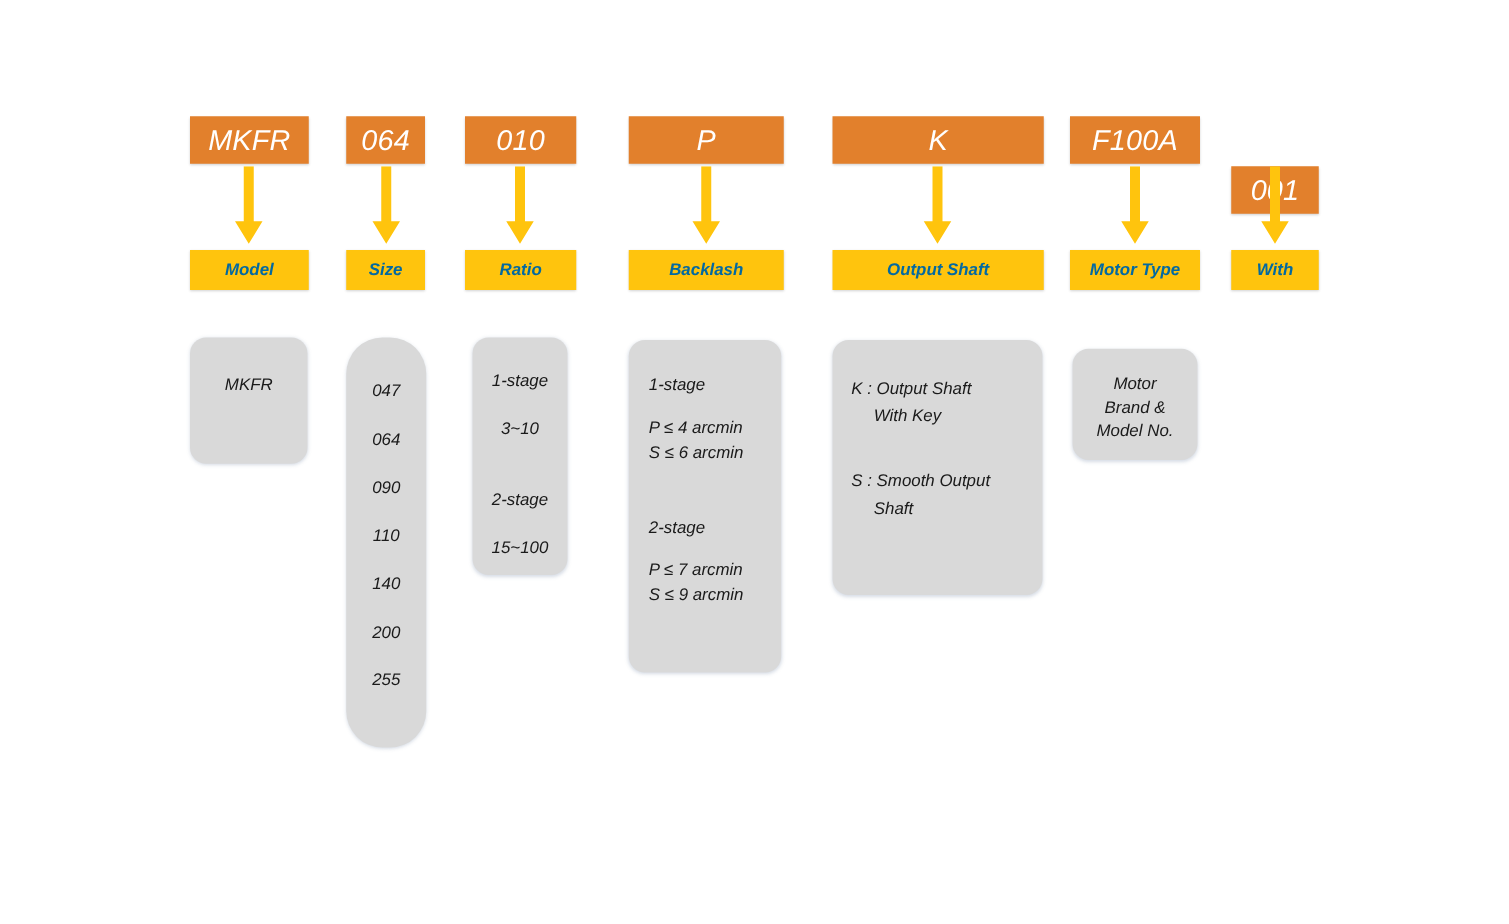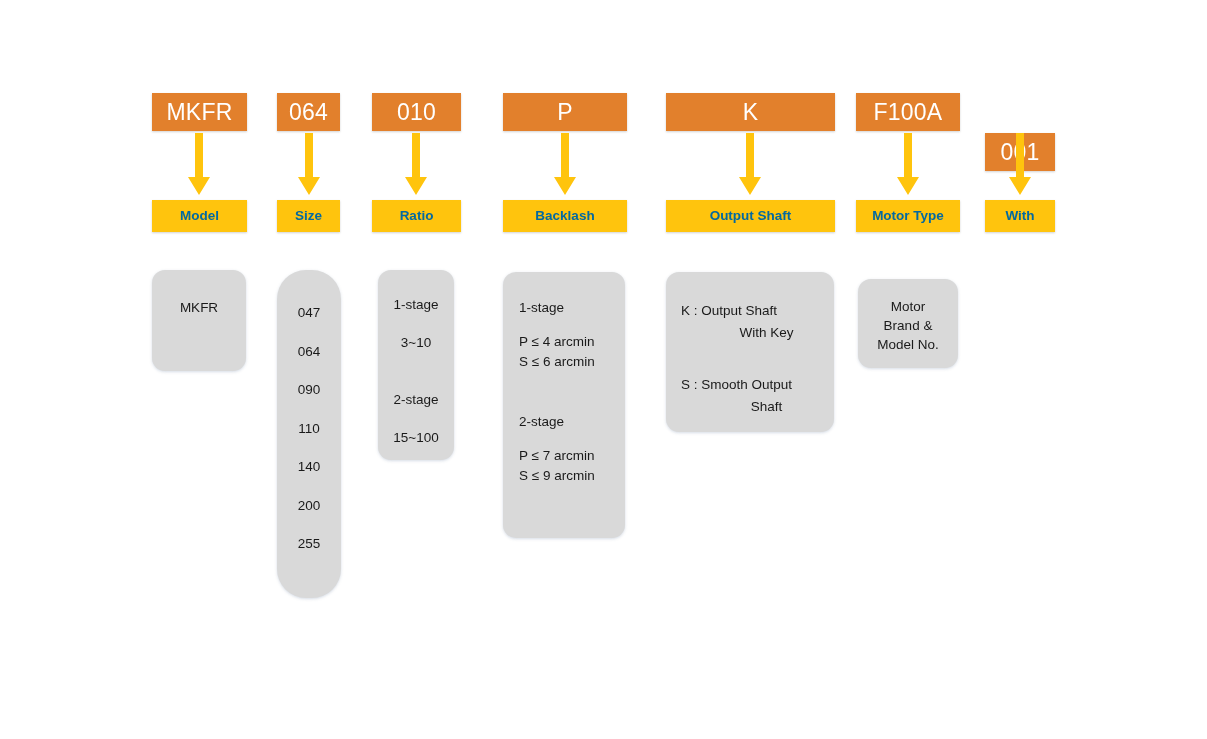--- a/index.html
+++ b/index.html
@@ -11,20 +11,21 @@
     width: 1207px;
     height: 739px;
     position: relative;
     font-family: "Liberation Sans", sans-serif;
     overflow: hidden;
   }
 
   .canvas {
     position: absolute;
     inset: 0;
+    font-style: italic;
   }
 
   .column {
     position: absolute;
     top: 0;
   }
 
   
   .code-box {
     position: absolute;
@@ -121,21 +122,21 @@
 
   .dv-shaft {
     padding-top: 28px;
     padding-left: 15px;
     text-align: left;
   }
   .dv-shaft .row {
     line-height: 22px;
     white-space: pre;
   }
-  .dv-shaft .indent { padding-left: 18px; text-align: center; }
+  .dv-shaft .indent { padding-left: 18px; }
   .dv-shaft .gap { height: 30px; }
 </style>
 </head>
 <body>
 
 <div class="canvas">
 
   <div class="column">
     <div class="code-box" style="left:152px; width:95px;">MKFR</div>
 
@@ -233,21 +234,21 @@
     <div class="code-box" style="left:666px; width:169px;">K</div>
 
     <div class="arrow" style="left:737px; width:26px;">
       <svg width="26" height="66" viewBox="0 0 26 66">
         <polygon points="9,0 17,0 17,44 24,44 13,62 2,44 9,44" fill="#FFC40D"></polygon>
       </svg>
     </div>
 
     <div class="label-box" style="left:666px; width:169px;">Output Shaft</div>
 
-    <div class="detail-box" style="left:666px; top:272px; width:168px; height:160px;">
+    <div class="detail-box" style="left:666px; top:272px; width:168px; height:204px;">
       <div class="detail-inner dv-shaft">
         <div class="row">K : Output Shaft</div>
         <div class="row indent">With Key</div>
         <div class="gap"></div>
         <div class="row">S : Smooth Output</div>
         <div class="row indent">Shaft</div>
       </div>
     </div>
   </div>
 

